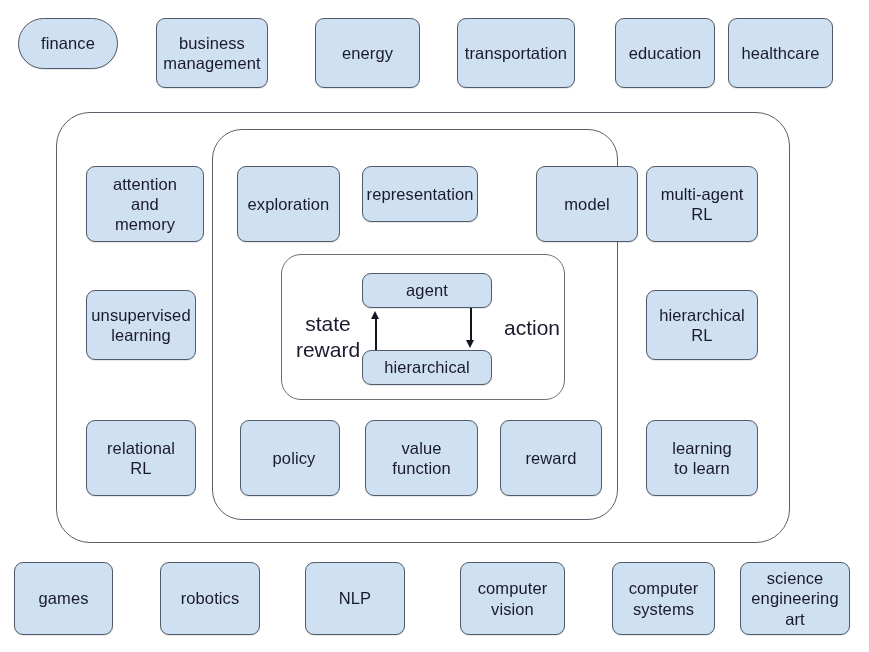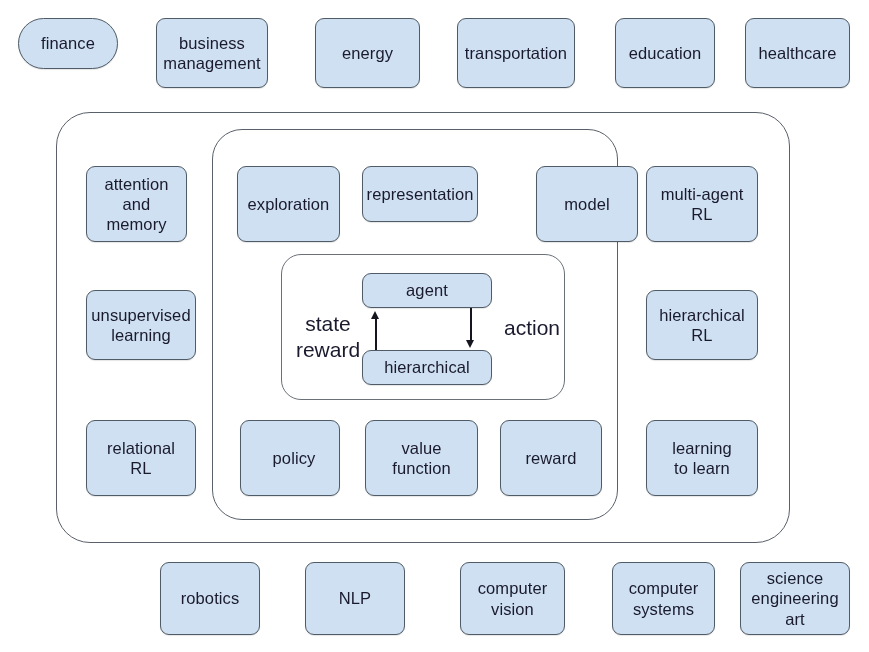--- a/index.html
+++ b/index.html
@@ -88,31 +88,31 @@
   </div>
   <div class="node" id="n-energy" style="left:315px; top:18px;  width:105px; height:70px;">
     <span class="lbl">energy</span>
   </div>
   <div class="node" id="n-transportation" style="left:457px; top:18px;  width:118px; height:70px;">
     <span class="lbl">transportation</span>
   </div>
   <div class="node" id="n-education" style="left:615px; top:18px;  width:100px; height:70px;">
     <span class="lbl">education</span>
   </div>
-  <div class="node" id="n-healthcare" style="left:745px; top:18px;  width:105px; height:70px;">
+  <div class="node" id="n-healthcare" style="left:728px; top:18px;  width:105px; height:70px;">
     <span class="lbl">healthcare</span>
   </div>
 
   <div class="group" id="outer-group" style="left:56px; top:112px; width:734px; height:431px;"></div>
 
   <div class="group" id="inner-group" style="left:212px; top:129px; width:406px; height:391px;"></div>
 
   <div class="group" id="core-group" style="left:281px; top:254px; width:284px; height:146px;"></div>
 
-  <div class="node" id="n-attention" style="left:86px; top:166px; width:101px; height:76px;">
+  <div class="node" id="n-attention" style="left:86px; top:166px; width:118px; height:76px;">
     <span class="lbl">attention
 and
 memory</span>
   </div>
   <div class="node" id="n-unsupervised" style="left:86px; top:290px; width:110px; height:70px;">
     <span class="lbl">unsupervised
 learning</span>
   </div>
   <div class="node" id="n-relational" style="left:86px; top:420px; width:110px; height:76px;">
     <span class="lbl">relational
@@ -163,20 +163,23 @@
   <div class="arrow-line" style="left:375px; top:318px; height:32px;"></div>
   <div class="arrow-head up" style="left:370.5px; top:311px;"></div>
 
   <div class="arrow-line" style="left:470px; top:308px; height:32px;"></div>
   <div class="arrow-head down" style="left:465.5px; top:340px;"></div>
 
   <div class="freetext" id="t-statereward" style="left:292px; top:311px; width:72px;">state
 reward</div>
   <div class="freetext" id="t-action" style="left:498px; top:315px; width:68px;">action</div>
 
+  <div class="node" id="n-games" style="left:14px;  top:562px; width:99px;  height:73px;">
+    <span class="lbl">games</span>
+  </div>
   <div class="node" id="n-robotics" style="left:160px; top:562px; width:100px; height:73px;">
     <span class="lbl">robotics</span>
   </div>
   <div class="node" id="n-nlp" style="left:305px; top:562px; width:100px; height:73px;">
     <span class="lbl">NLP</span>
   </div>
   <div class="node" id="n-cv" style="left:460px; top:562px; width:105px; height:73px;">
     <span class="lbl">computer
 vision</span>
   </div>

